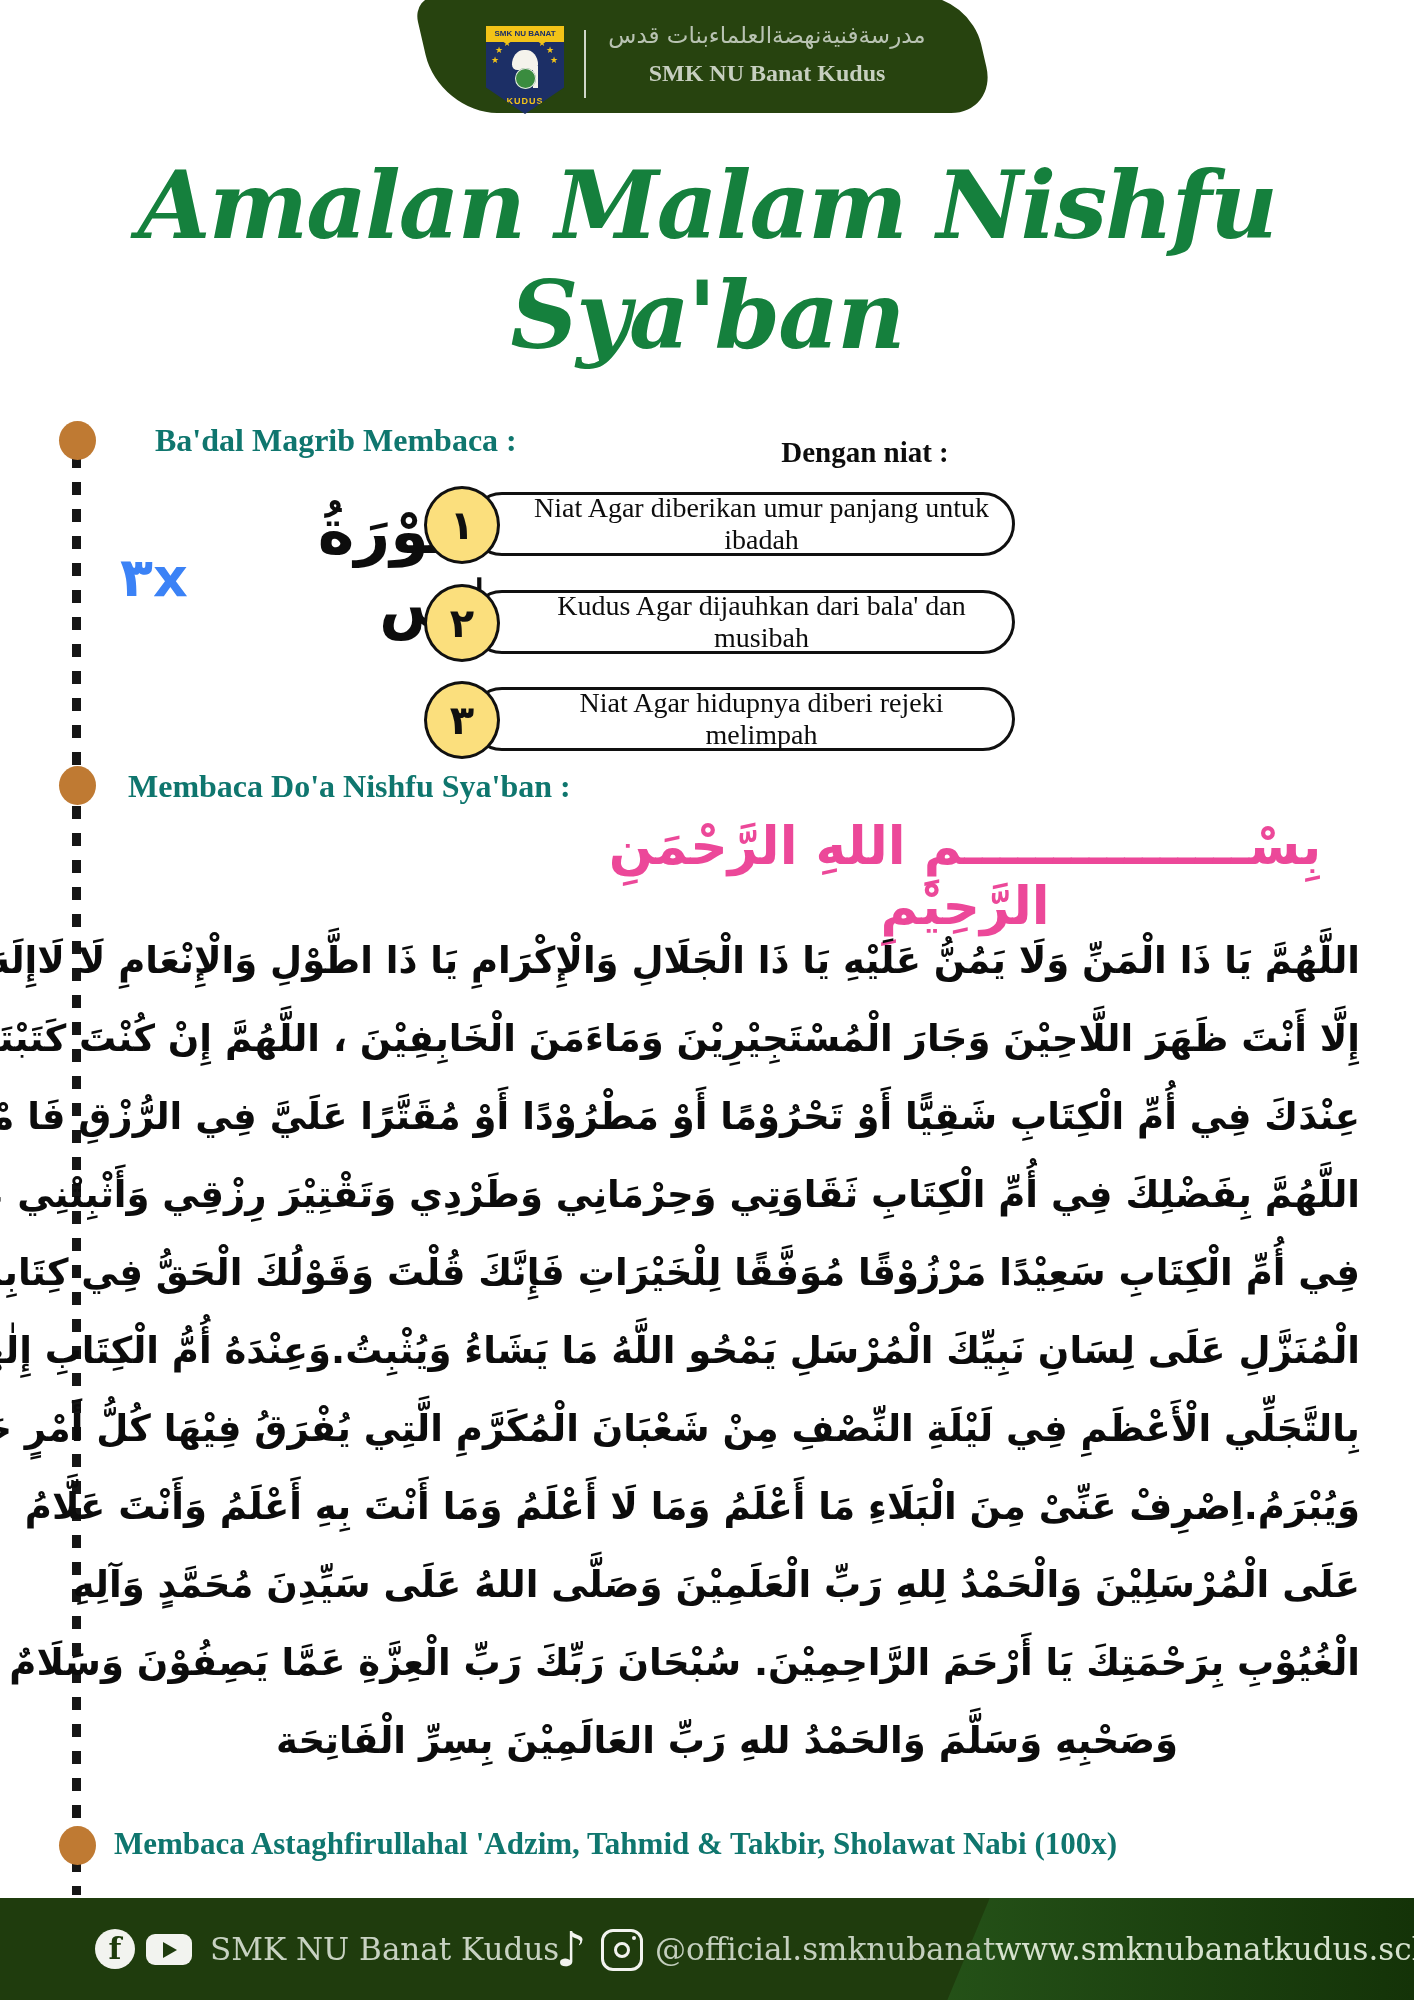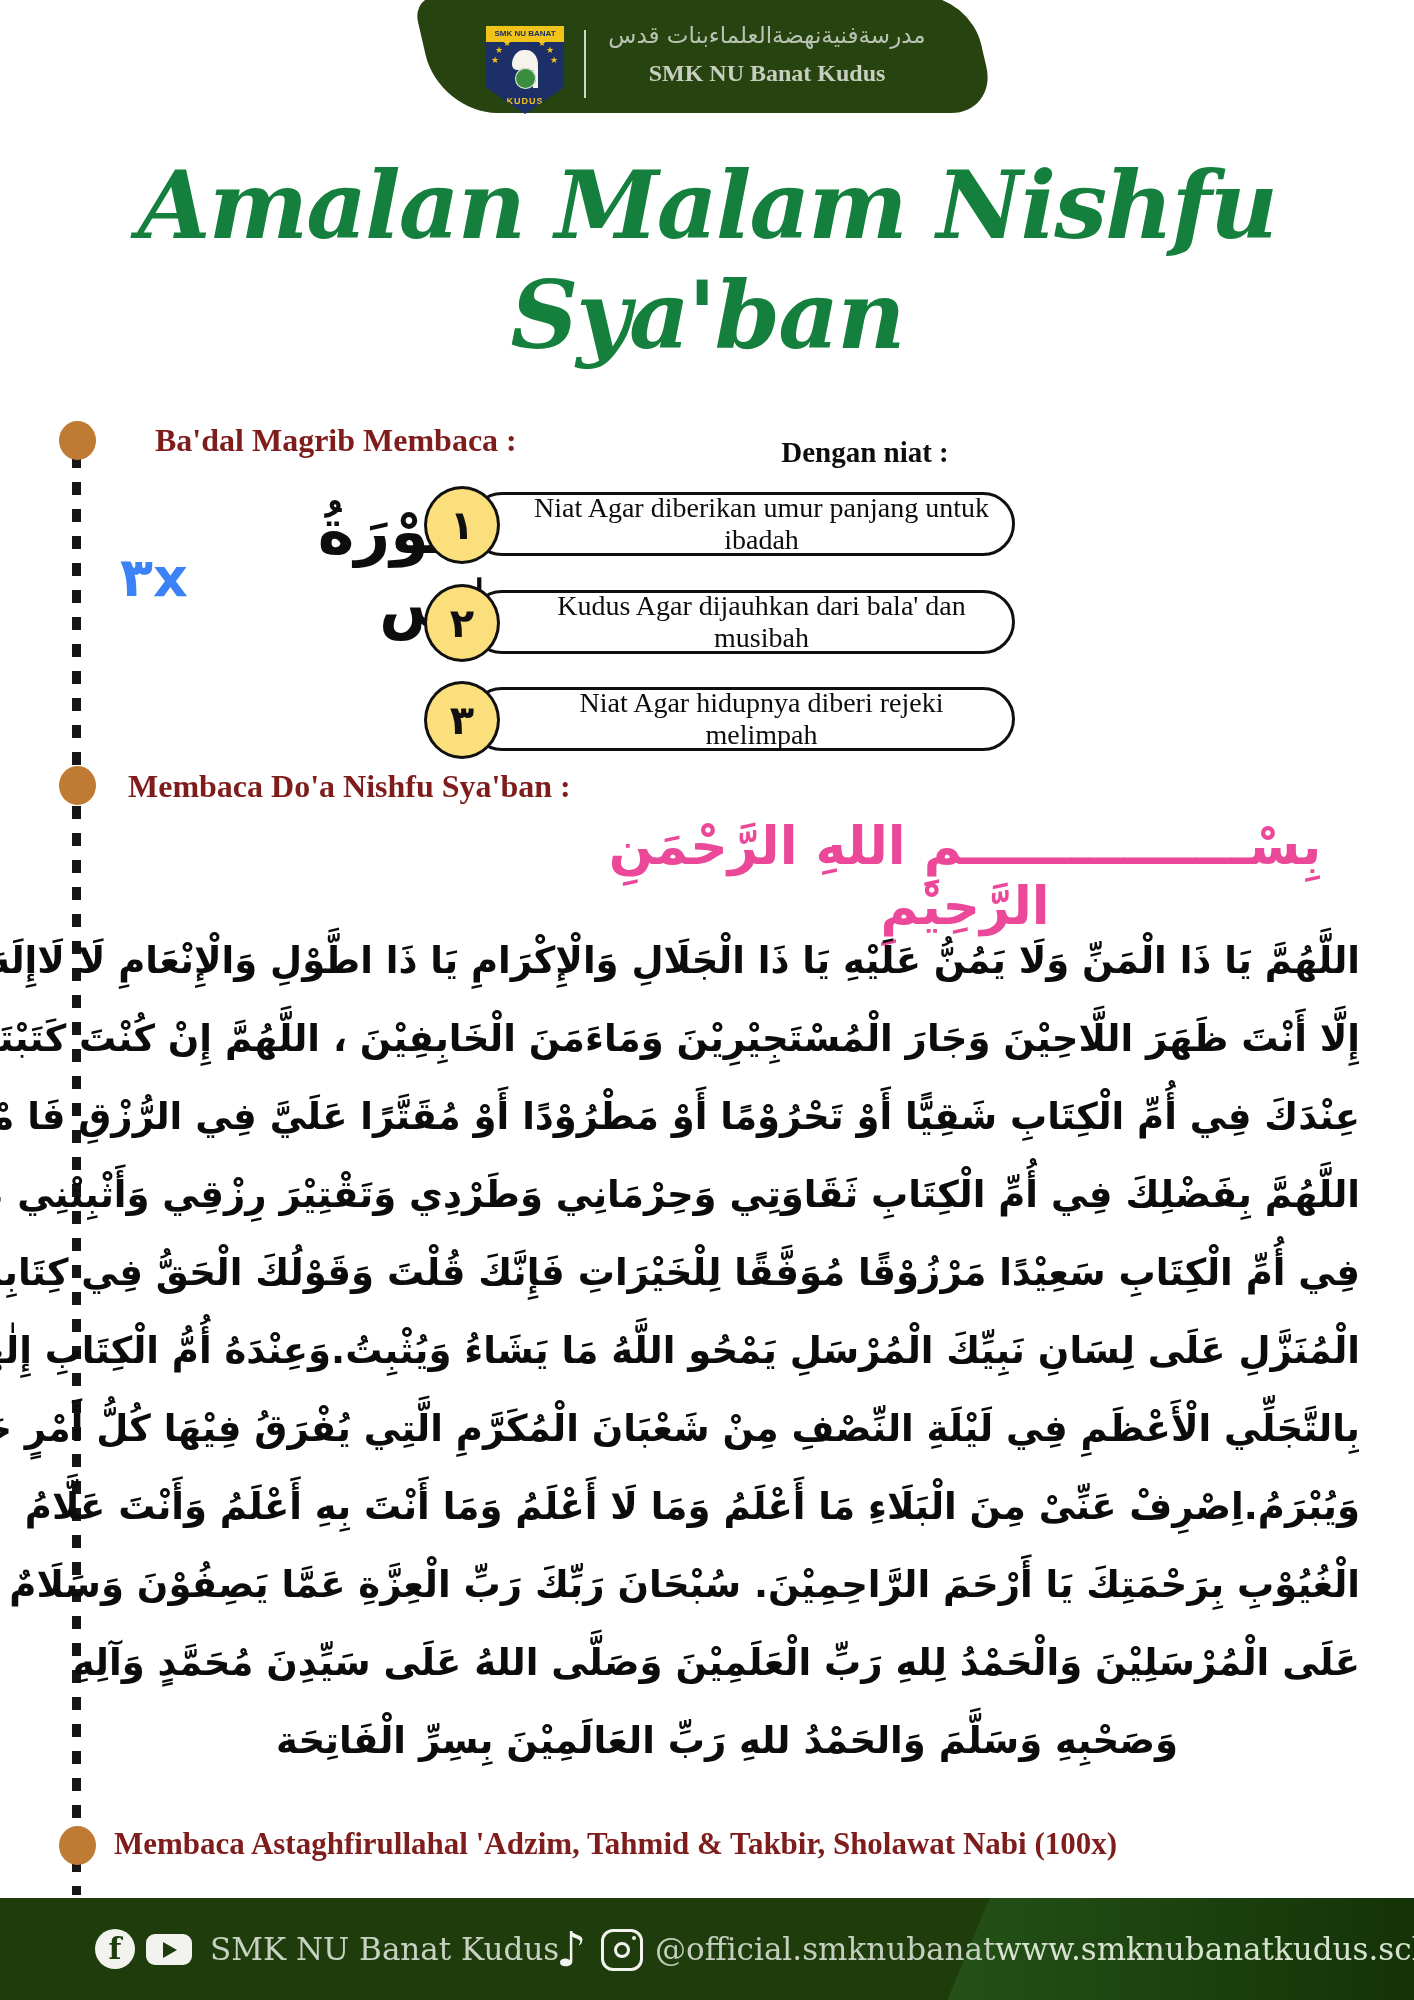--- a/index.html
+++ b/index.html
@@ -68,21 +68,21 @@
   
   .dotted-line {
     position:absolute; left:72px; top:455px; width:9px; height:1440px;
     background:repeating-linear-gradient(to bottom,#161616 0px,#161616 13px,transparent 13px,transparent 27px);
   }
   .bullet { position:absolute; width:37px; height:39px; border-radius:50%; background:#bf7a33; z-index:2; }
   .bullet-1 { left:59px; top:421px; }
   .bullet-2 { left:59px; top:766px; }
   .bullet-3 { left:59px; top:1826px; }
 
-  .sec-heading { position:absolute; font-weight:bold; color:#7f1d1d; font-size:32px; }
+  .sec-heading { position:absolute; font-weight:bold; color:#0f766e; font-size:32px; }
   .h1 { left:155px; top:422px; }
   .h2 { left:128px; top:768px; }
   .h3 { left:114px; top:1826px; font-size:31px; }
 
   
   .yasin-block {
     position:absolute; left:120px; top:495px; width:370px;
     display:flex; align-items:center; justify-content:flex-start; gap:14px;
     direction:ltr;
   }
@@ -212,22 +212,22 @@
 
   <div class="prayer">
     <div class="prayer-line">اللَّهُمَّ يَا ذَا الْمَنِّ وَلَا يَمُنُّ عَلَيْهِ يَا ذَا الْجَلَالِ وَالْإِكْرَامِ يَا ذَا اطَّوْلِ وَالْإِنْعَامِ لَا لَاإِلَهَ</div>
     <div class="prayer-line">إِلَّا أَنْتَ ظَهَرَ اللَّاحِيْنَ وَجَارَ الْمُسْتَجِيْرِيْنَ وَمَاءَمَنَ الْخَابِفِيْنَ ، اللَّهُمَّ إِنْ كُنْتَ كَتَبْتَنِي</div>
     <div class="prayer-line">عِنْدَكَ فِي أُمِّ الْكِتَابِ شَقِيًّا أَوْ تَحْرُوْمًا أَوْ مَطْرُوْدًا أَوْ مُقَتَّرًا عَلَيَّ فِي الرُّزْقِ فَا مْحُ</div>
     <div class="prayer-line">اللَّهُمَّ بِفَضْلِكَ فِي أُمِّ الْكِتَابِ ثَقَاوَتِي وَحِرْمَانِي وَطَرْدِي وَتَقْتِيْرَ رِزْقِي وَأَثْبِتْنِي عِنْدَكَ</div>
     <div class="prayer-line">فِي أُمِّ الْكِتَابِ سَعِيْدًا مَرْزُوْقًا مُوَفَّقًا لِلْخَيْرَاتِ فَإِنَّكَ قُلْتَ وَقَوْلُكَ الْحَقُّ فِي كِتَابِكَ</div>
     <div class="prayer-line">الْمُنَزَّلِ عَلَى لِسَانِ نَبِيِّكَ الْمُرْسَلِ يَمْحُو اللَّهُ مَا يَشَاءُ وَيُثْبِتُ.وَعِنْدَهُ أُمُّ الْكِتَابِ إِلٰهِيْ</div>
     <div class="prayer-line">بِالتَّجَلِّي الْأَعْظَمِ فِي لَيْلَةِ النِّصْفِ مِنْ شَعْبَانَ الْمُكَرَّمِ الَّتِي يُفْرَقُ فِيْهَا كُلُّ أَمْرٍ حَكِيْمٍ</div>
     <div class="prayer-line">وَيُبْرَمُ.اِصْرِفْ عَنِّىْ مِنَ الْبَلَاءِ مَا أَعْلَمُ وَمَا لَا أَعْلَمُ وَمَا أَنْتَ بِهِ أَعْلَمُ وَأَنْتَ عَلَّامُ</div>
+    <div class="prayer-line">عَلَى الْمُرْسَلِيْنَ وَالْحَمْدُ لِلهِ رَبِّ الْعَلَمِيْنَ وَصَلَّى اللهُ عَلَى سَيِّدِنَ مُحَمَّدٍ وَآلِهِ</div>
     <div class="prayer-line">الْغُيُوْبِ بِرَحْمَتِكَ يَا أَرْحَمَ الرَّاحِمِيْنَ. سُبْحَانَ رَبِّكَ رَبِّ الْعِزَّةِ عَمَّا يَصِفُوْنَ وَسَلَامٌ</div>
-    <div class="prayer-line">عَلَى الْمُرْسَلِيْنَ وَالْحَمْدُ لِلهِ رَبِّ الْعَلَمِيْنَ وَصَلَّى اللهُ عَلَى سَيِّدِنَ مُحَمَّدٍ وَآلِهِ</div>
     <div class="prayer-line centered">وَصَحْبِهِ وَسَلَّمَ وَالحَمْدُ للهِ رَبِّ العَالَمِيْنَ بِسِرِّ الْفَاتِحَة</div>
   </div>
 
   <div class="sec-heading h3">Membaca Astaghfirullahal 'Adzim, Tahmid &amp; Takbir, Sholawat Nabi (100x)</div>
 
   <div class="footer">
     <div class="footer-right"></div>
   </div>
   <div class="fb-icon">f</div>
   <div class="yt-icon"></div>

